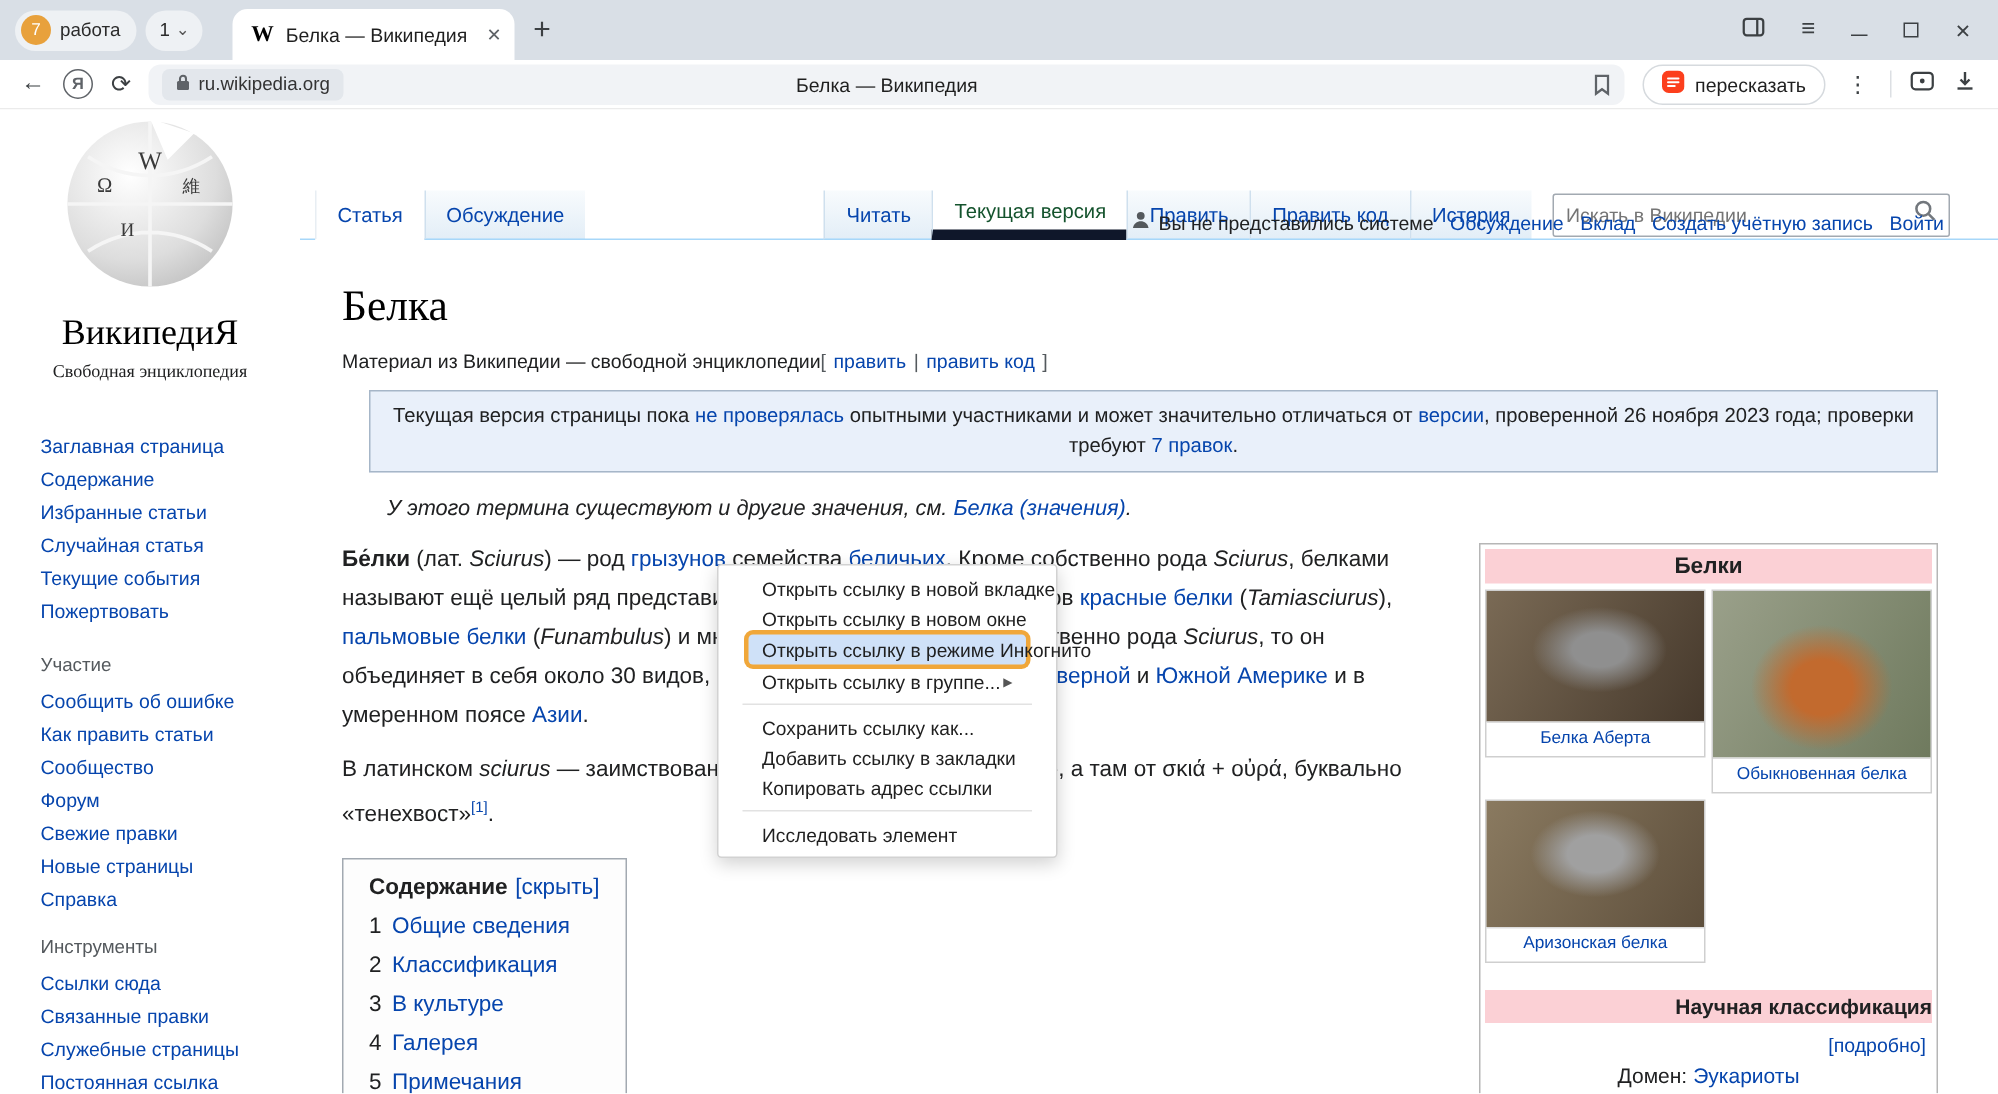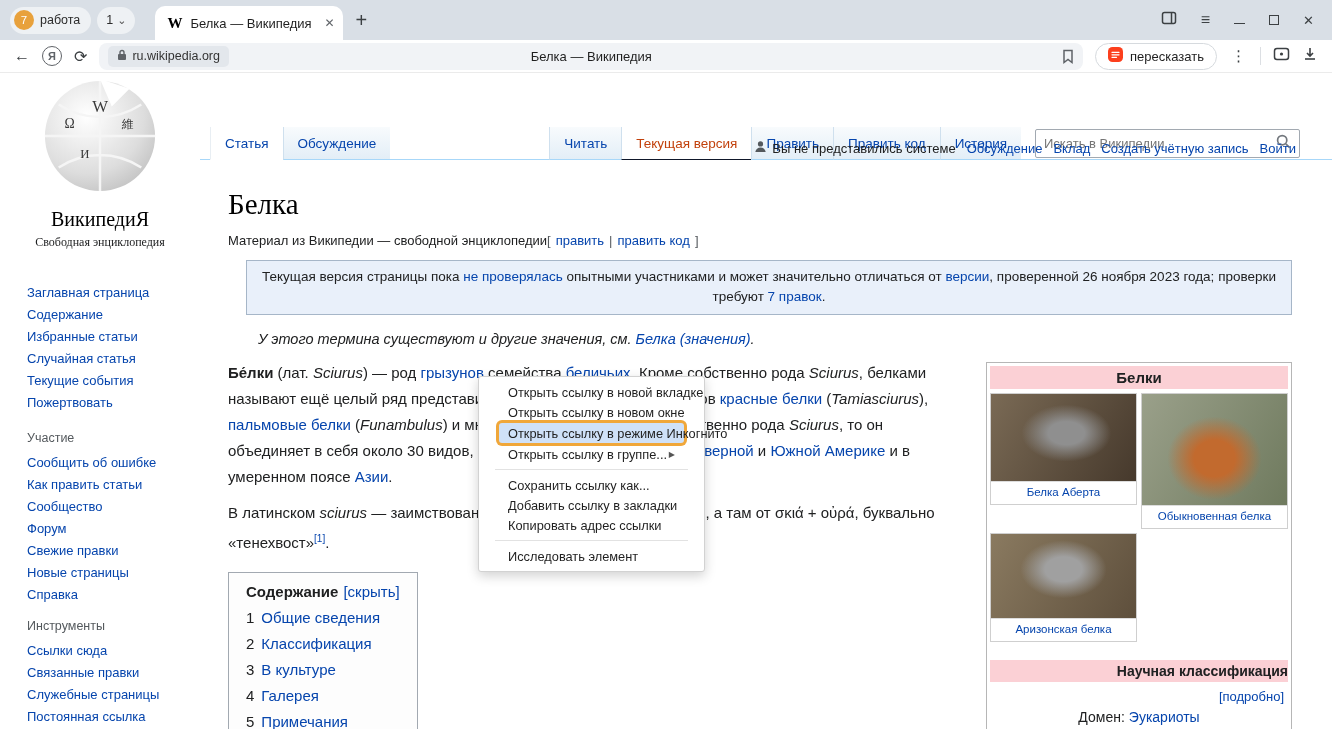--- a/index.html
+++ b/index.html
@@ -35,37 +35,37 @@
   .retell-btn { height:27px; border:1px solid #d6dade; border-radius:14px; display:flex; align-items:center; gap:7px; padding:0 12px; font-size:13px; color:#1f1f1f; background:#fff; white-space:nowrap; }
   .kebab { font-size:15px; color:#3c4043; padding:0 2px; }
   .vsep { width:1px; height:18px; background:#dcdfe3; }
 
   
   .page { position:absolute; top:73px; left:0; right:0; bottom:0; background:#fff; color:#202122; overflow:hidden; }
 
   
   .sidebar { position:absolute; top:0; left:0; width:200px; }
   .logo-wrap { width:118px; margin:4px auto 0; }
-  .wordmark { text-align:center; font-family:"Liberation Serif", serif; font-size:20px; margin-top:9px; color:#000; }
+  .wordmark { text-align:center; font-family:"Liberation Serif", serif; font-size:24px; margin-top:9px; color:#000; }
   .tagline { text-align:center; font-family:"Liberation Serif", serif; font-size:12px; margin-top:4px; color:#202122; }
   .side-nav { margin:36px 0 0 27px; }
   .side-link { display:block; font-size:13px; line-height:13px; color:#0645ad; text-decoration:none; margin-bottom:9px; }
   .side-header { font-size:12.5px; color:#54595d; margin:22px 0 11px 27px; }
   .side-header.tools { margin-top:18px; }
 
   
   .content { margin-left:200px; position:relative; }
   .personal { position:absolute; top:13px; right:36px; display:flex; gap:11px; align-items:center; font-size:13px; white-space:nowrap; }
   .personal a { color:#0645ad; text-decoration:none; }
   .personal .plain { color:#202122; display:flex; align-items:center; gap:5px; }
 
   .views-row { display:flex; align-items:flex-end; height:33px; margin-top:54px; border-bottom:1px solid #a7d7f9; padding-left:10px; }
   .vtab { height:33px; display:flex; align-items:center; padding:0 14px; font-size:13.5px; color:#0645ad; background:linear-gradient(180deg,#f8fbfd,#e3eef7); border-left:1px solid #cfe0ee; border-bottom:1px solid #a7d7f9; margin-bottom:-1px; white-space:nowrap; text-decoration:none; }
   .vtab.sel-white { background:#fff; border-bottom:1px solid #fff; border-left-color:#e8eef3; }
-  .vtab.sel-current { background:#fff; border-bottom:1px solid #0f172a; color:#c2410c; }
+  .vtab.sel-current { background:#fff; border-bottom:7px solid #0f172a; color:#14532d; }
   .right-group { margin-left:auto; display:flex; align-items:flex-end; }
   .searchbox { width:265px; height:29px; border:1px solid #a2a9b1; border-radius:2px; background:#fff; display:flex; align-items:center; padding:0 8px; align-self:center; margin:0 32px 0 14px; }
   .searchbox input { border:none; outline:none; flex:1; font-size:13px; color:#333; background:transparent; font-family:"Liberation Sans", sans-serif; }
 
   .article { padding:16px 40px 0 28px; }
   .page-heading { font-family:"Liberation Serif", serif; font-weight:400; font-size:29px; margin:12px 0 12px; color:#000; }
   .sub-row { display:flex; justify-content:flex-start; font-size:13px; }
   .edit-links { display:flex; gap:5px; color:#54595d; }
   .edit-links a { color:#0645ad; text-decoration:none; }
   .notice { margin:12px 0 0 18px; background:#e9f0fa; border:1px solid #a6b6c8; padding:6px 14px; text-align:center; font-size:13.5px; line-height:1.5; }

